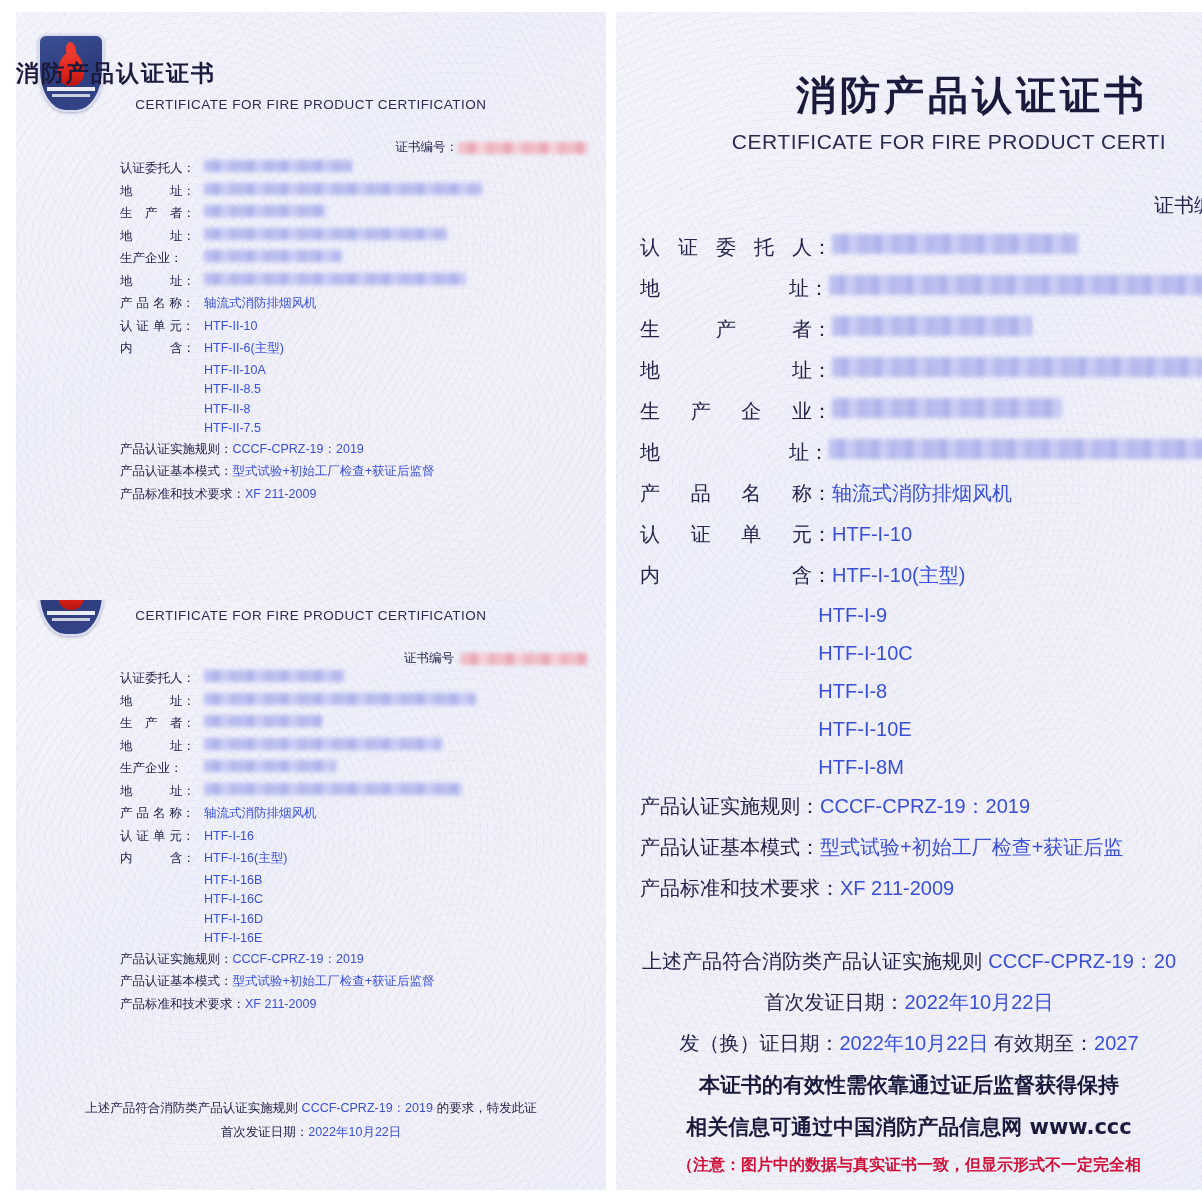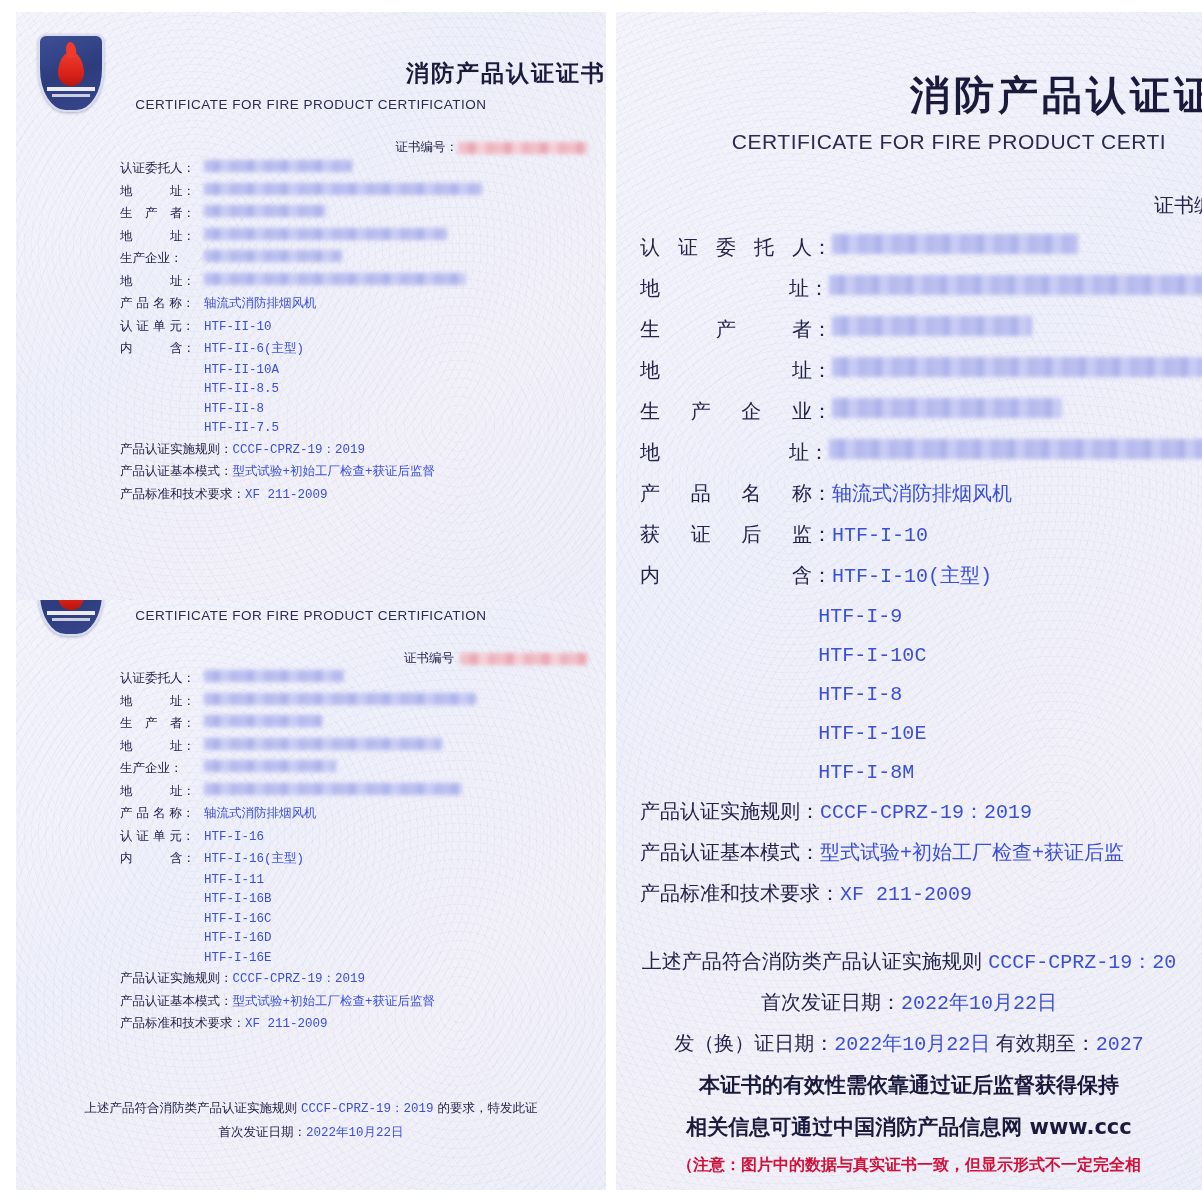--- a/index.html
+++ b/index.html
@@ -83,36 +83,36 @@
     background: #ffffff;
     opacity: .75;
   }
 
   
   .title-cn {
     font-family: Liberation Serif, serif;
     color: #1a1a3c;
     font-weight: 700;
     letter-spacing: 2px;
-    text-align: right;
+    text-align: left;
   }
   .title-en {
     font-family: "Liberation Sans", sans-serif;
     color: #2b2b50;
     text-align: center;
     letter-spacing: .5px;
   }
   .label {
     color: #23234a;
     font-family: "DejaVu Sans", "Liberation Sans", sans-serif;
     white-space: nowrap;
   }
   .value-blue {
     color: #3a4fd8;
-    font-family: Liberation Mono, monospace;
+    font-family: Liberation Sans, sans-serif;
     white-space: nowrap;
   }
   .row { display: flex; align-items: baseline; }
   .redact {
     display: inline-block;
     border-radius: 1px;
     background:
       repeating-linear-gradient(90deg,
         #b9bdf0 0px, #b9bdf0 9px,
         #a9afe9 9px, #a9afe9 16px,
@@ -319,24 +319,20 @@
         <div class="row">
             <span class="label lab">认 证 单 元：</span>
             <span class="value-blue">HTF-I-16</span>
           </div>
         <div class="row">
             <span class="label lab">内　　　含：</span>
             <span class="value-blue">HTF-I-16(主型)</span>
           </div>
         <div class="row">
             <span class="label lab"></span>
-            <span class="value-blue">HTF-I-11</span>
-          </div>
-        <div class="row">
-            <span class="label lab"></span>
             <span class="value-blue">HTF-I-16B</span>
           </div>
         <div class="row">
             <span class="label lab"></span>
             <span class="value-blue">HTF-I-16C</span>
           </div>
         <div class="row">
             <span class="label lab"></span>
             <span class="value-blue">HTF-I-16D</span>
           </div>
@@ -406,21 +402,21 @@
             <span class="label">：</span>
             <span class="redact" style="width:390px;height:20px;"></span>
           </div>
 
         <div class="row">
             <span class="label lab">产品名称</span>
             <span class="label">：</span>
             <span class="value-blue">轴流式消防排烟风机</span>
           </div>
         <div class="row">
-            <span class="label lab">获证后监</span>
+            <span class="label lab">认证单元</span>
             <span class="label">：</span>
             <span class="value-blue">HTF-I-10</span>
           </div>
         <div class="row">
             <span class="label lab">内含</span>
             <span class="label">：</span>
             <span class="value-blue">HTF-I-10(主型)</span>
           </div>
         <div class="row">
             <span class="lab"></span>

